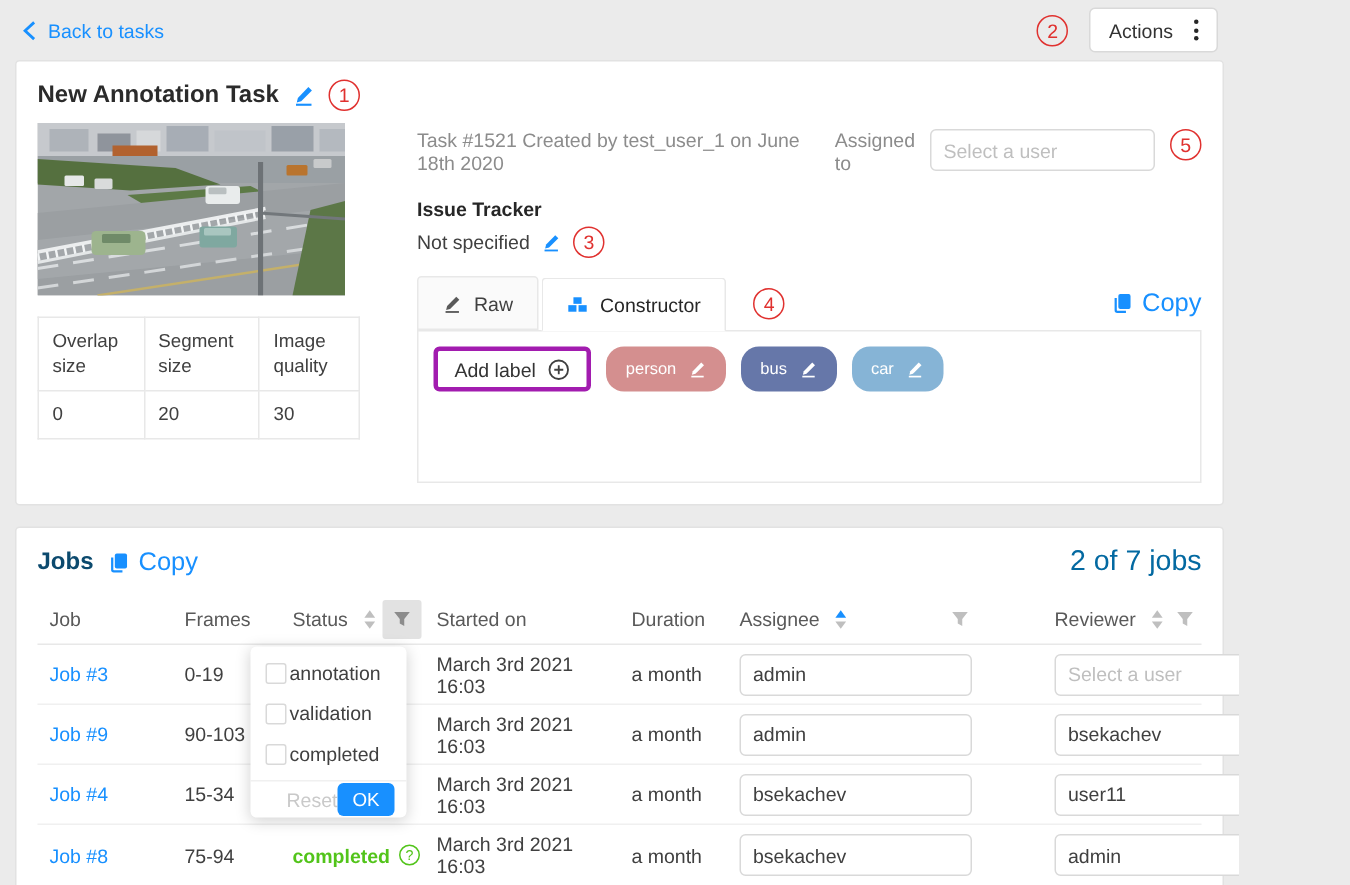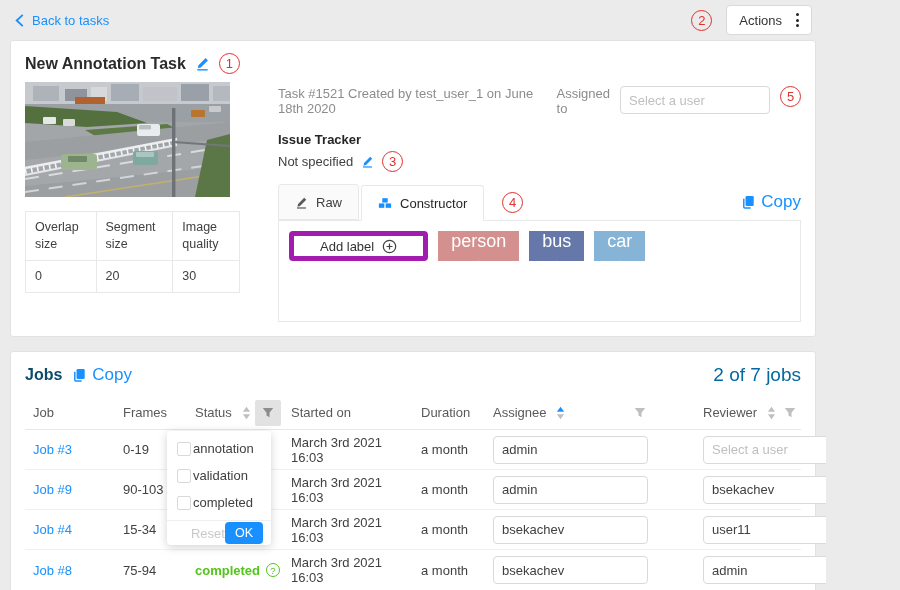--- a/index.html
+++ b/index.html
@@ -87,27 +87,27 @@
   .tabs-row .callout { align-self: center; margin-left: 18px; }
   .copy-link {
     margin-left: auto; align-self: center; display: inline-flex; align-items: center;
     gap: 6px; color: #1890ff; font-size: 17px; cursor: pointer;
   }
   .tab-panel {
     border: 1px solid #e8e8e8; background: #fff; height: 102px;
     padding: 10px; display: flex; align-items: flex-start; gap: 10px;
   }
   .add-label-btn {
-    background: #fff; border: 5px solid #a21caf; border-radius: 4px;
-    height: 30px; padding: 0 26px; display: inline-flex; align-items: center;
+    background: #fff; border: 3px solid #a21caf; border-radius: 4px;
+    height: 30px; padding: 0 11px; display: inline-flex; align-items: center;
     gap: 8px; font-size: 13px; color: #333; cursor: pointer;
   }
   .label-chip {
-    height: 30px; border-radius: 0; padding: 0 13px; display: inline-flex;
-    align-items: center; gap: 8px; color: #fff; font-size: 18px; cursor: pointer; flex-direction: column;
+    height: 30px; border-radius: 12px; padding: 0 13px; display: inline-flex;
+    align-items: center; gap: 8px; color: #fff; font-size: 11px; cursor: pointer;
   }
 
   
   .jobs-head { display: flex; align-items: center; }
   .jobs-title { font-size: 16px; font-weight: 700; color: #0c4a6e; }
   .jobs-head .copy-link { margin-left: 10px; }
   .jobs-count { margin-left: auto; font-size: 19px; color: #0369a1; }
 
   .jobs-table { margin-top: 10px; font-size: 13px; }
   .jrow {

